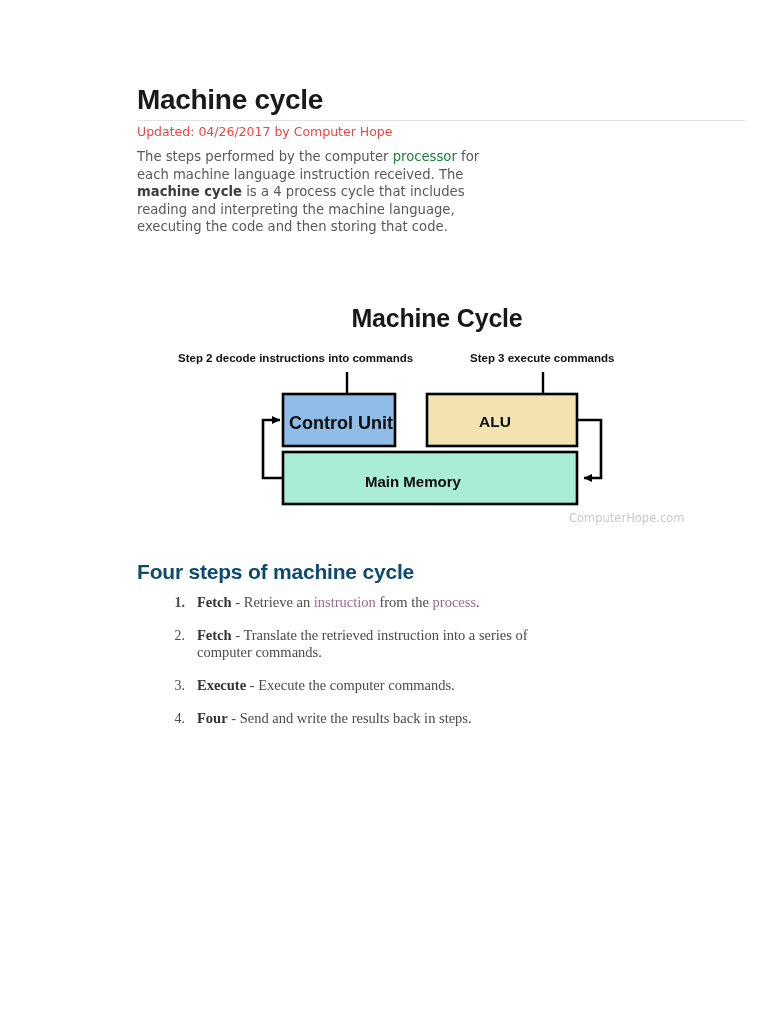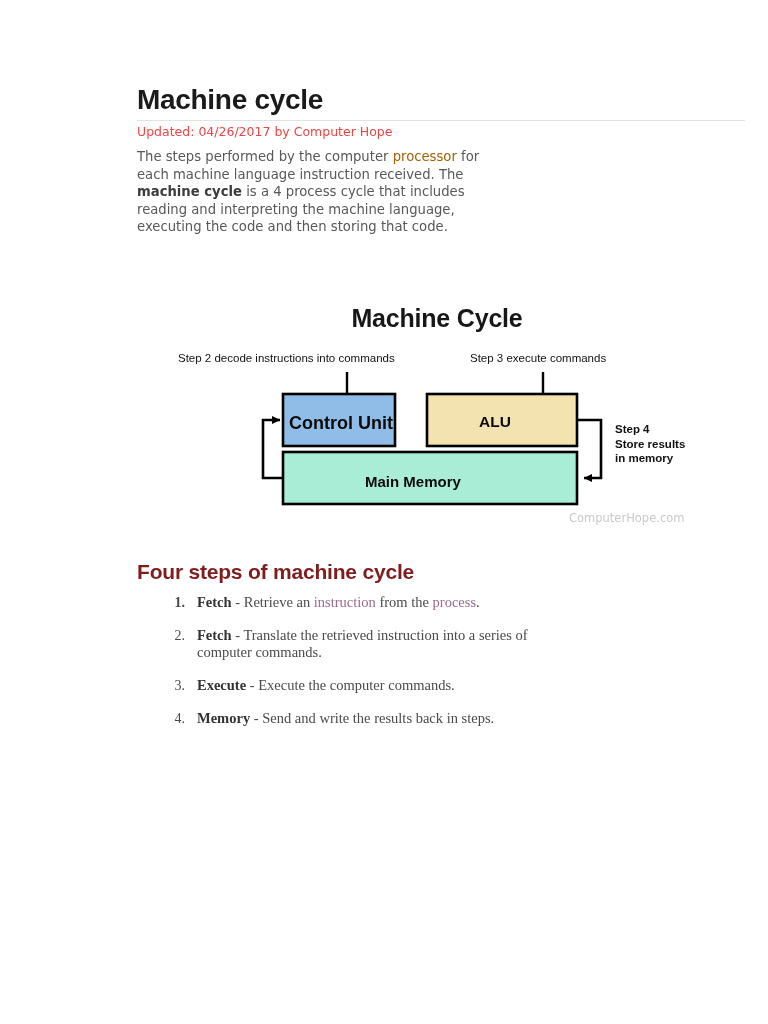--- a/index.html
+++ b/index.html
@@ -59,21 +59,21 @@
     left: 92px;
     top: 148px;
     width: 372px;
     font-family: "DejaVu Sans", sans-serif;
     font-size: 13.2px;
     line-height: 17.6px;
     color: #585858;
     text-align: left;
   }
   .intro .lnk {
-    color: #a16207;
+    color: #15803d;
   }
   .intro .bold {
     font-weight: bold;
     color: #3c3c3c;
   }
 
   
   .diagram {
     position: absolute;
     left: 92px;
@@ -94,21 +94,21 @@
     letter-spacing: -0.2px;
   }
   .diag-svg {
     position: absolute;
     left: 0; top: 0;
   }
   .callout {
     position: absolute;
     font-family: "Liberation Sans", sans-serif;
     font-size: 11.5px;
-    font-weight: normal;
+    font-weight: bold;
     color: #111111;
     white-space: nowrap;
   }
   .callout-step2 { left: 41px;  top: 56px; }
   .callout-step3 { left: 333px; top: 56px; }
 
   .side-label {
     position: absolute;
     font-family: "Liberation Sans", sans-serif;
     font-size: 11.5px;
@@ -152,21 +152,21 @@
   }
 
   
   .section-heading {
     position: absolute;
     left: 92px;
     top: 560px;
     font-family: "Liberation Sans", sans-serif;
     font-size: 21px;
     font-weight: bold;
-    color: #7f1d1d;
+    color: #0c4a6e;
     letter-spacing: -0.2px;
     white-space: nowrap;
   }
 
   
   .steps-list {
     position: absolute;
     left: 118px;
     top: 594px;
     width: 400px;
@@ -216,25 +216,20 @@
   <div class="intro"><span>The steps performed by the computer </span><span class="lnk">processor</span><span> for each machine language instruction received. The </span><span class="bold">machine cycle</span><span> is a 4 process cycle that includes reading and interpreting the machine language, executing the code and then storing that code.</span></div>
 
   <div class="diagram">
 
     <div class="diagram-title">Machine Cycle</div>
 
     <div class="callout callout-step2">Step 2 decode instructions into commands</div>
     <div class="callout callout-step3">Step 3 execute commands</div>
 
 
-    <div class="side-label label-step4">
-      <div>Step 4</div>
-      <div>Store results</div>
-      <div>in memory</div>
-    </div>
 
     <svg class="diag-svg" width="600" height="240" viewBox="0 0 600 240">
       <defs>
         <marker id="arrowRight" markerWidth="9" markerHeight="9" refX="8" refY="4.5" orient="auto" markerUnits="userSpaceOnUse">
           <path d="M0,0.6 L8.4,4.5 L0,8.4 z" fill="#000000"></path>
         </marker>
       </defs>
 
       <line x1="210" y1="76" x2="210" y2="98" stroke="#000000" stroke-width="2.4"></line>
 
@@ -272,18 +267,18 @@
       <span class="step-body"><span class="term">Fetch</span><span> - Translate the retrieved instruction into a series of computer commands.</span></span>
     </div>
 
     <div class="step-item">
       <span class="step-num">3.</span>
       <span class="step-body"><span class="term">Execute</span><span> - Execute the computer commands.</span></span>
     </div>
 
     <div class="step-item">
       <span class="step-num">4.</span>
-      <span class="step-body"><span class="term">Memory</span><span> - Send and write the results back in steps.</span></span>
+      <span class="step-body"><span class="term">Four</span><span> - Send and write the results back in steps.</span></span>
     </div>
 
   </div>
 
 </div>
 
 </body></html>

